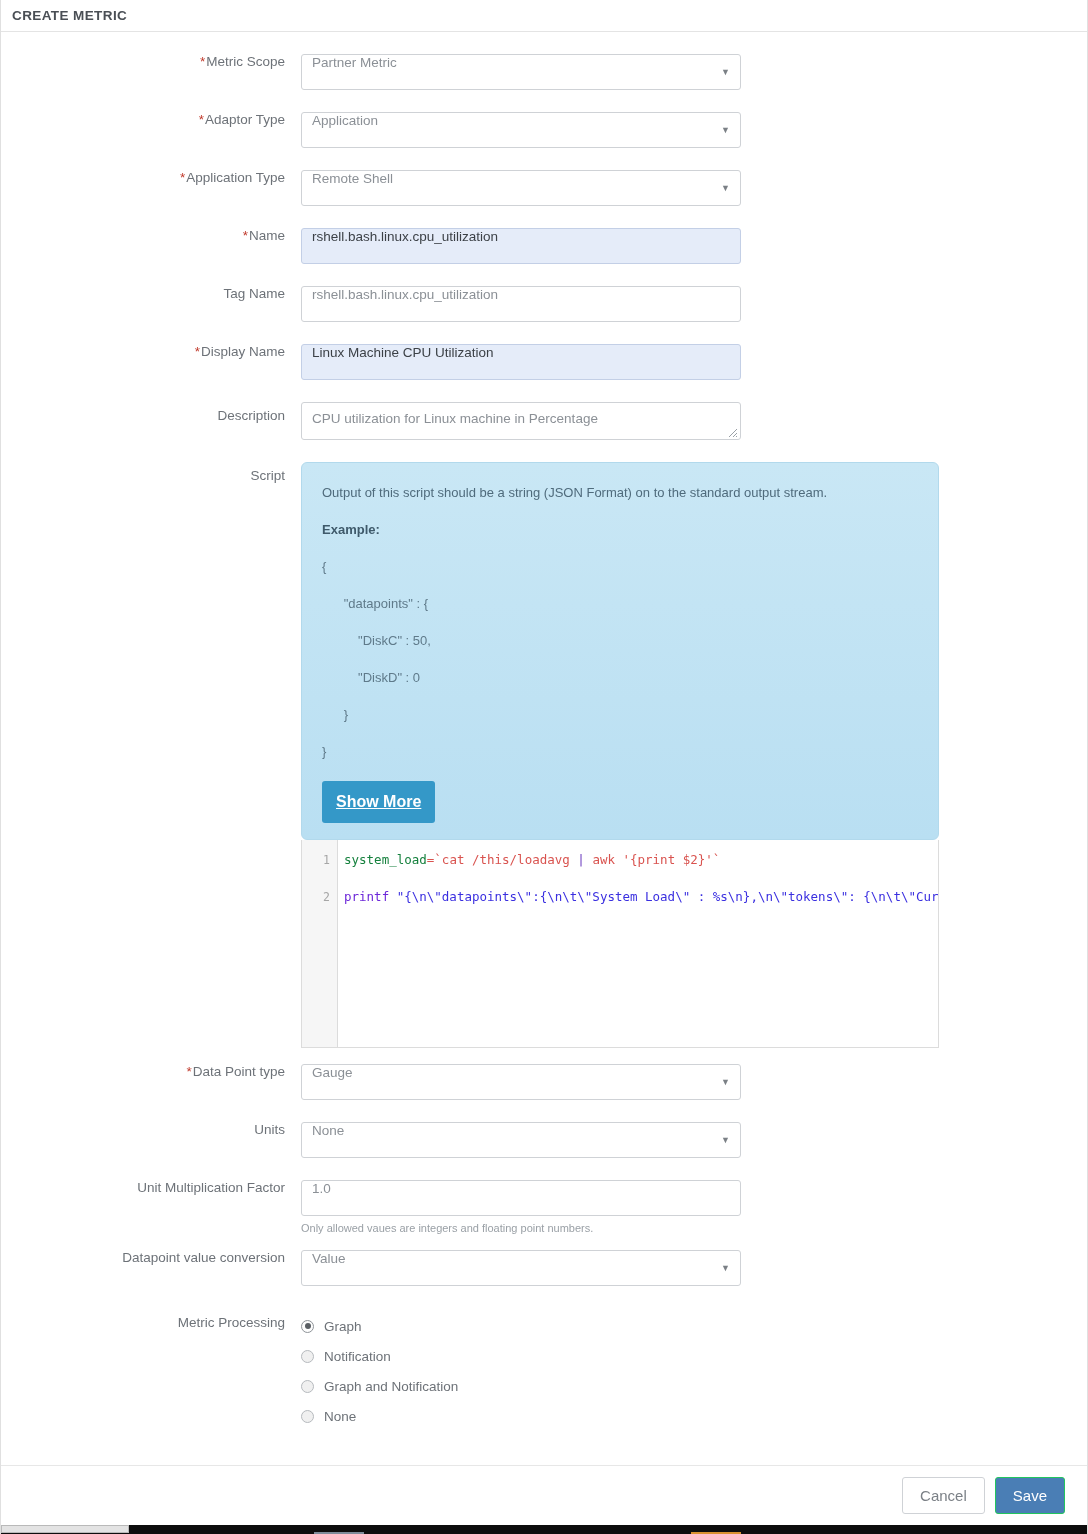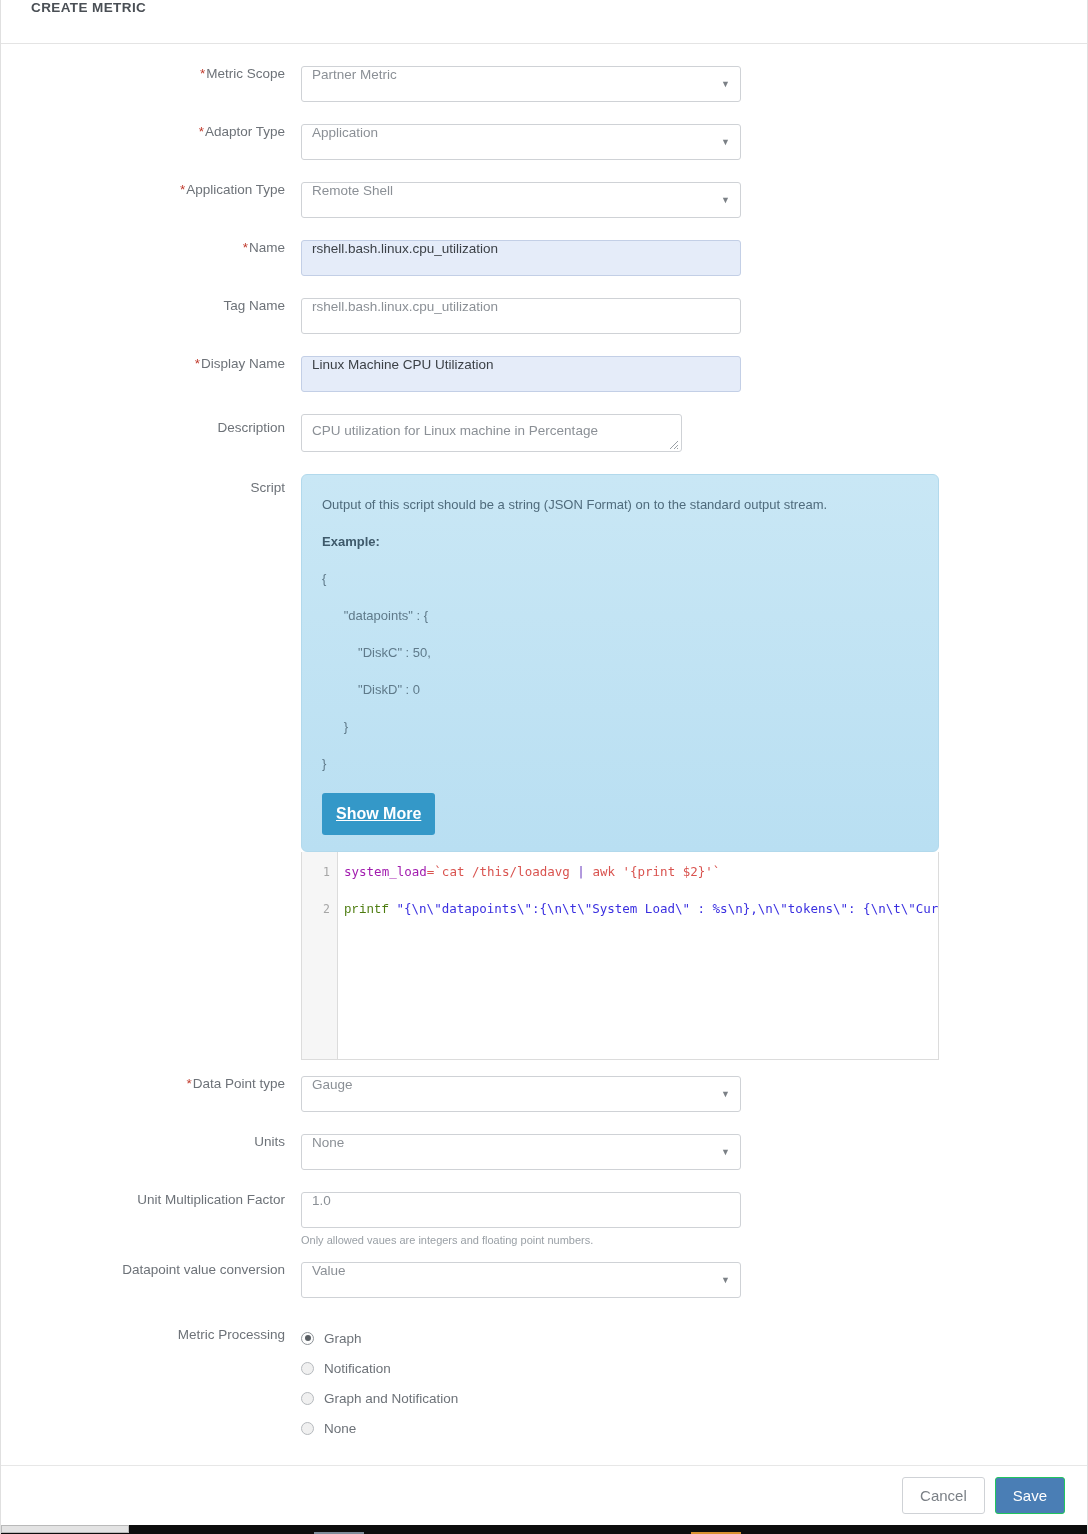--- a/index.html
+++ b/index.html
@@ -12,23 +12,23 @@
     position: relative;
     width: 1088px; height: 1534px;
     background: #ffffff;
     overflow: hidden;
     border-left: 1px solid #e0e0e0;
     border-right: 1px solid #e0e0e0;
   }
 
   
   .header {
-    height: 44px;
-    display: flex; align-items: flex-start;
-    padding-left: 30px;
+    height: 32px;
+    display: flex; align-items: center;
+    padding-left: 11px;
     border-bottom: 1px solid #e4e4e4;
     background: #ffffff;
   }
   .header-title {
     font-size: 13.5px;
     font-weight: bold;
     color: #4a4f55;
     letter-spacing: 0.4px;
   }
 
@@ -75,21 +75,21 @@
   }
   .select .caret {
     position: absolute;
     right: 10px; top: 50%;
     transform: translateY(-50%);
     font-size: 9px;
     color: #7b8086;
     line-height: 1;
   }
   .textarea {
-    width: 381px;
+    width: 440px;
     height: 38px;
     border: 1px solid #cfd2d6;
     border-radius: 3px;
     background: #ffffff;
     padding: 8px 10px;
     font-size: 13.5px;
     color: #8b9096;
     position: relative;
   }
   .resize-grip {
@@ -179,26 +179,26 @@
     white-space: nowrap;
   }
   .code-line {
     font-family: "DejaVu Sans Mono", monospace;
     font-size: 12.5px;
     height: 37px;
     line-height: 14px;
     white-space: pre;
     color: #222222;
   }
-  .tok-var { color: #a21caf; }
+  .tok-var { color: #15803d; }
   .tok-str { color: #d9534f; }
   .tok-op  { color: #d9534f; }
   .tok-pipe{ color: #6f42c1; }
   .tok-blue{ color: #3a2fe0; }
-  .tok-kw  { color: #4d7c0f; font-family: Liberation Mono, monospace; }
+  .tok-kw  { color: #6d28d9; }
 
   
   .radio-group { padding-top: 3px; }
   .radio-row {
     display: flex;
     align-items: center;
     height: 30px;
   }
   .radio {
     width: 13px; height: 13px;

